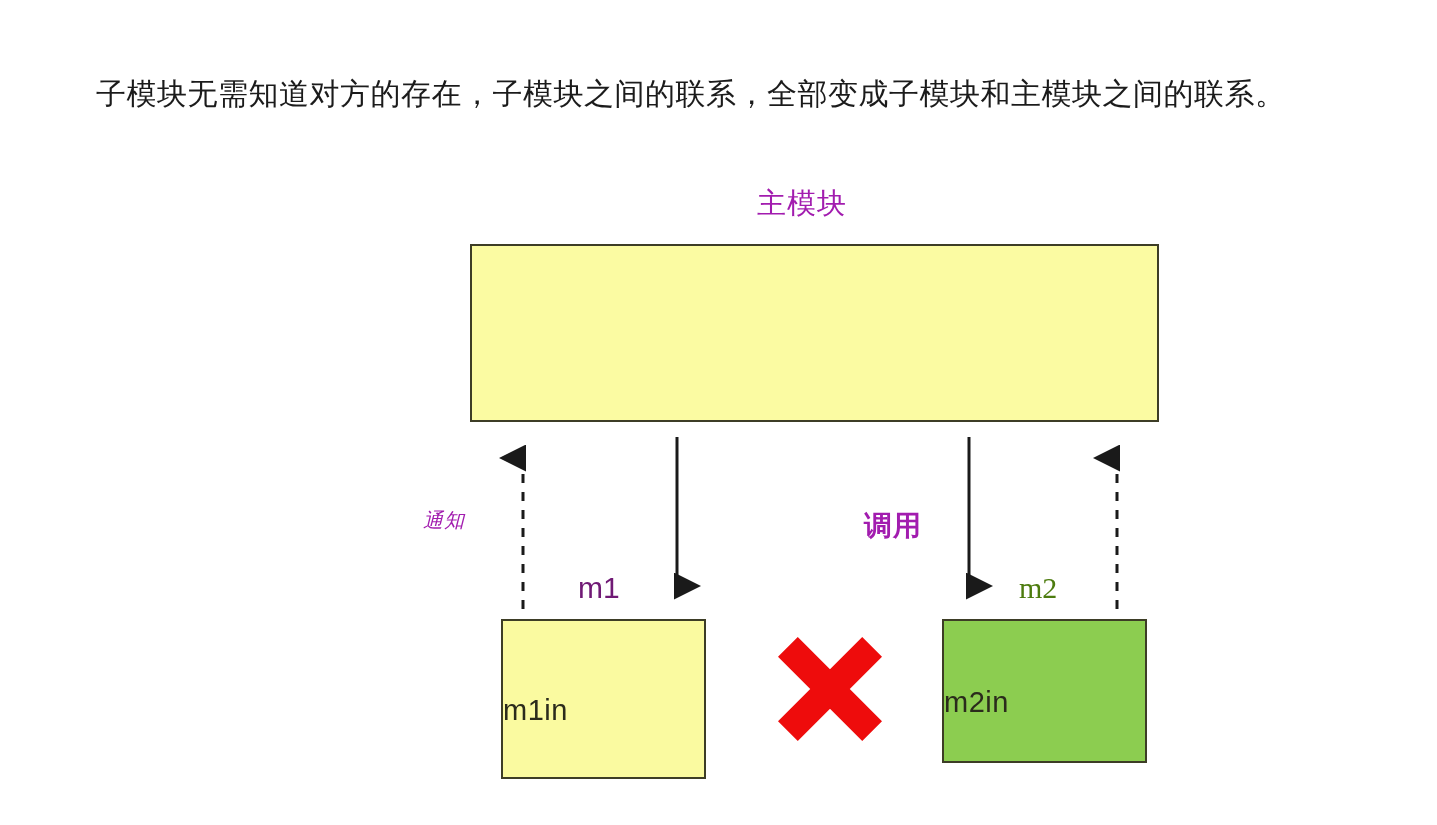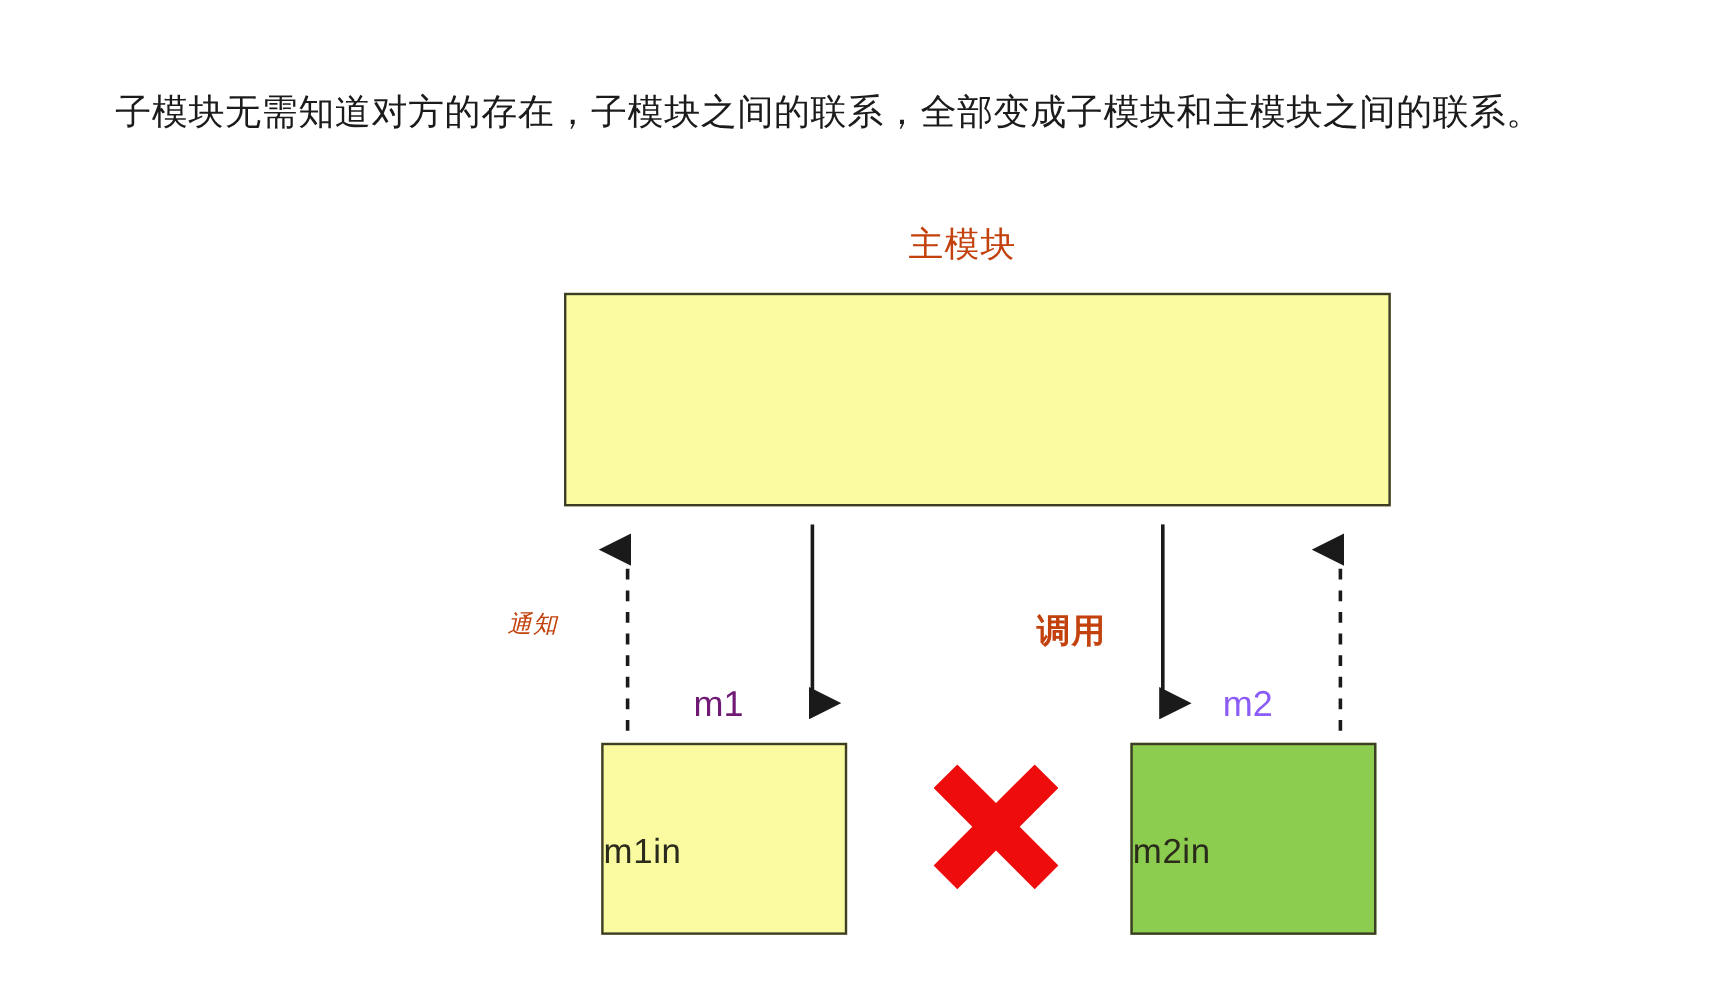--- a/index.html
+++ b/index.html
@@ -80,36 +80,36 @@
     top: 585px;
     width: 205px;
     height: 160px;
     background: #fafaa0;
   }
 
   #m2in-box {
     left: 942px;
     top: 585px;
     width: 205px;
-    height: 160px;
+    height: 144px;
     background: #8ccd50;
   }
 
   .box-label {
     font-size: 29px;
     color: #2b2b1c;
     letter-spacing: 0.5px;
     transform: translateY(11px);
   }
 
   
   .diagram-label {
     position: absolute;
     font-size: 27px;
-    color: #c2410c;
+    color: #a21caf;
     white-space: nowrap;
   }
 
   #main-module-title {
     left: 757px;
     top: 150px;
     font-size: 29px;
     letter-spacing: 1px;
   }
 
@@ -133,21 +133,22 @@
     left: 578px;
     top: 537px;
     font-size: 30px;
     color: #701a75;
   }
 
   #m2-label {
     left: 1019px;
     top: 537px;
     font-size: 30px;
-    color: #8b5cf6;
+    color: #4d7c0f;
+    font-family: Liberation Serif, serif;
   }
 
   
   #no-link-cross {
     position: absolute;
     left: 778px;
     top: 603px;
     width: 104px;
     height: 104px;
   }

